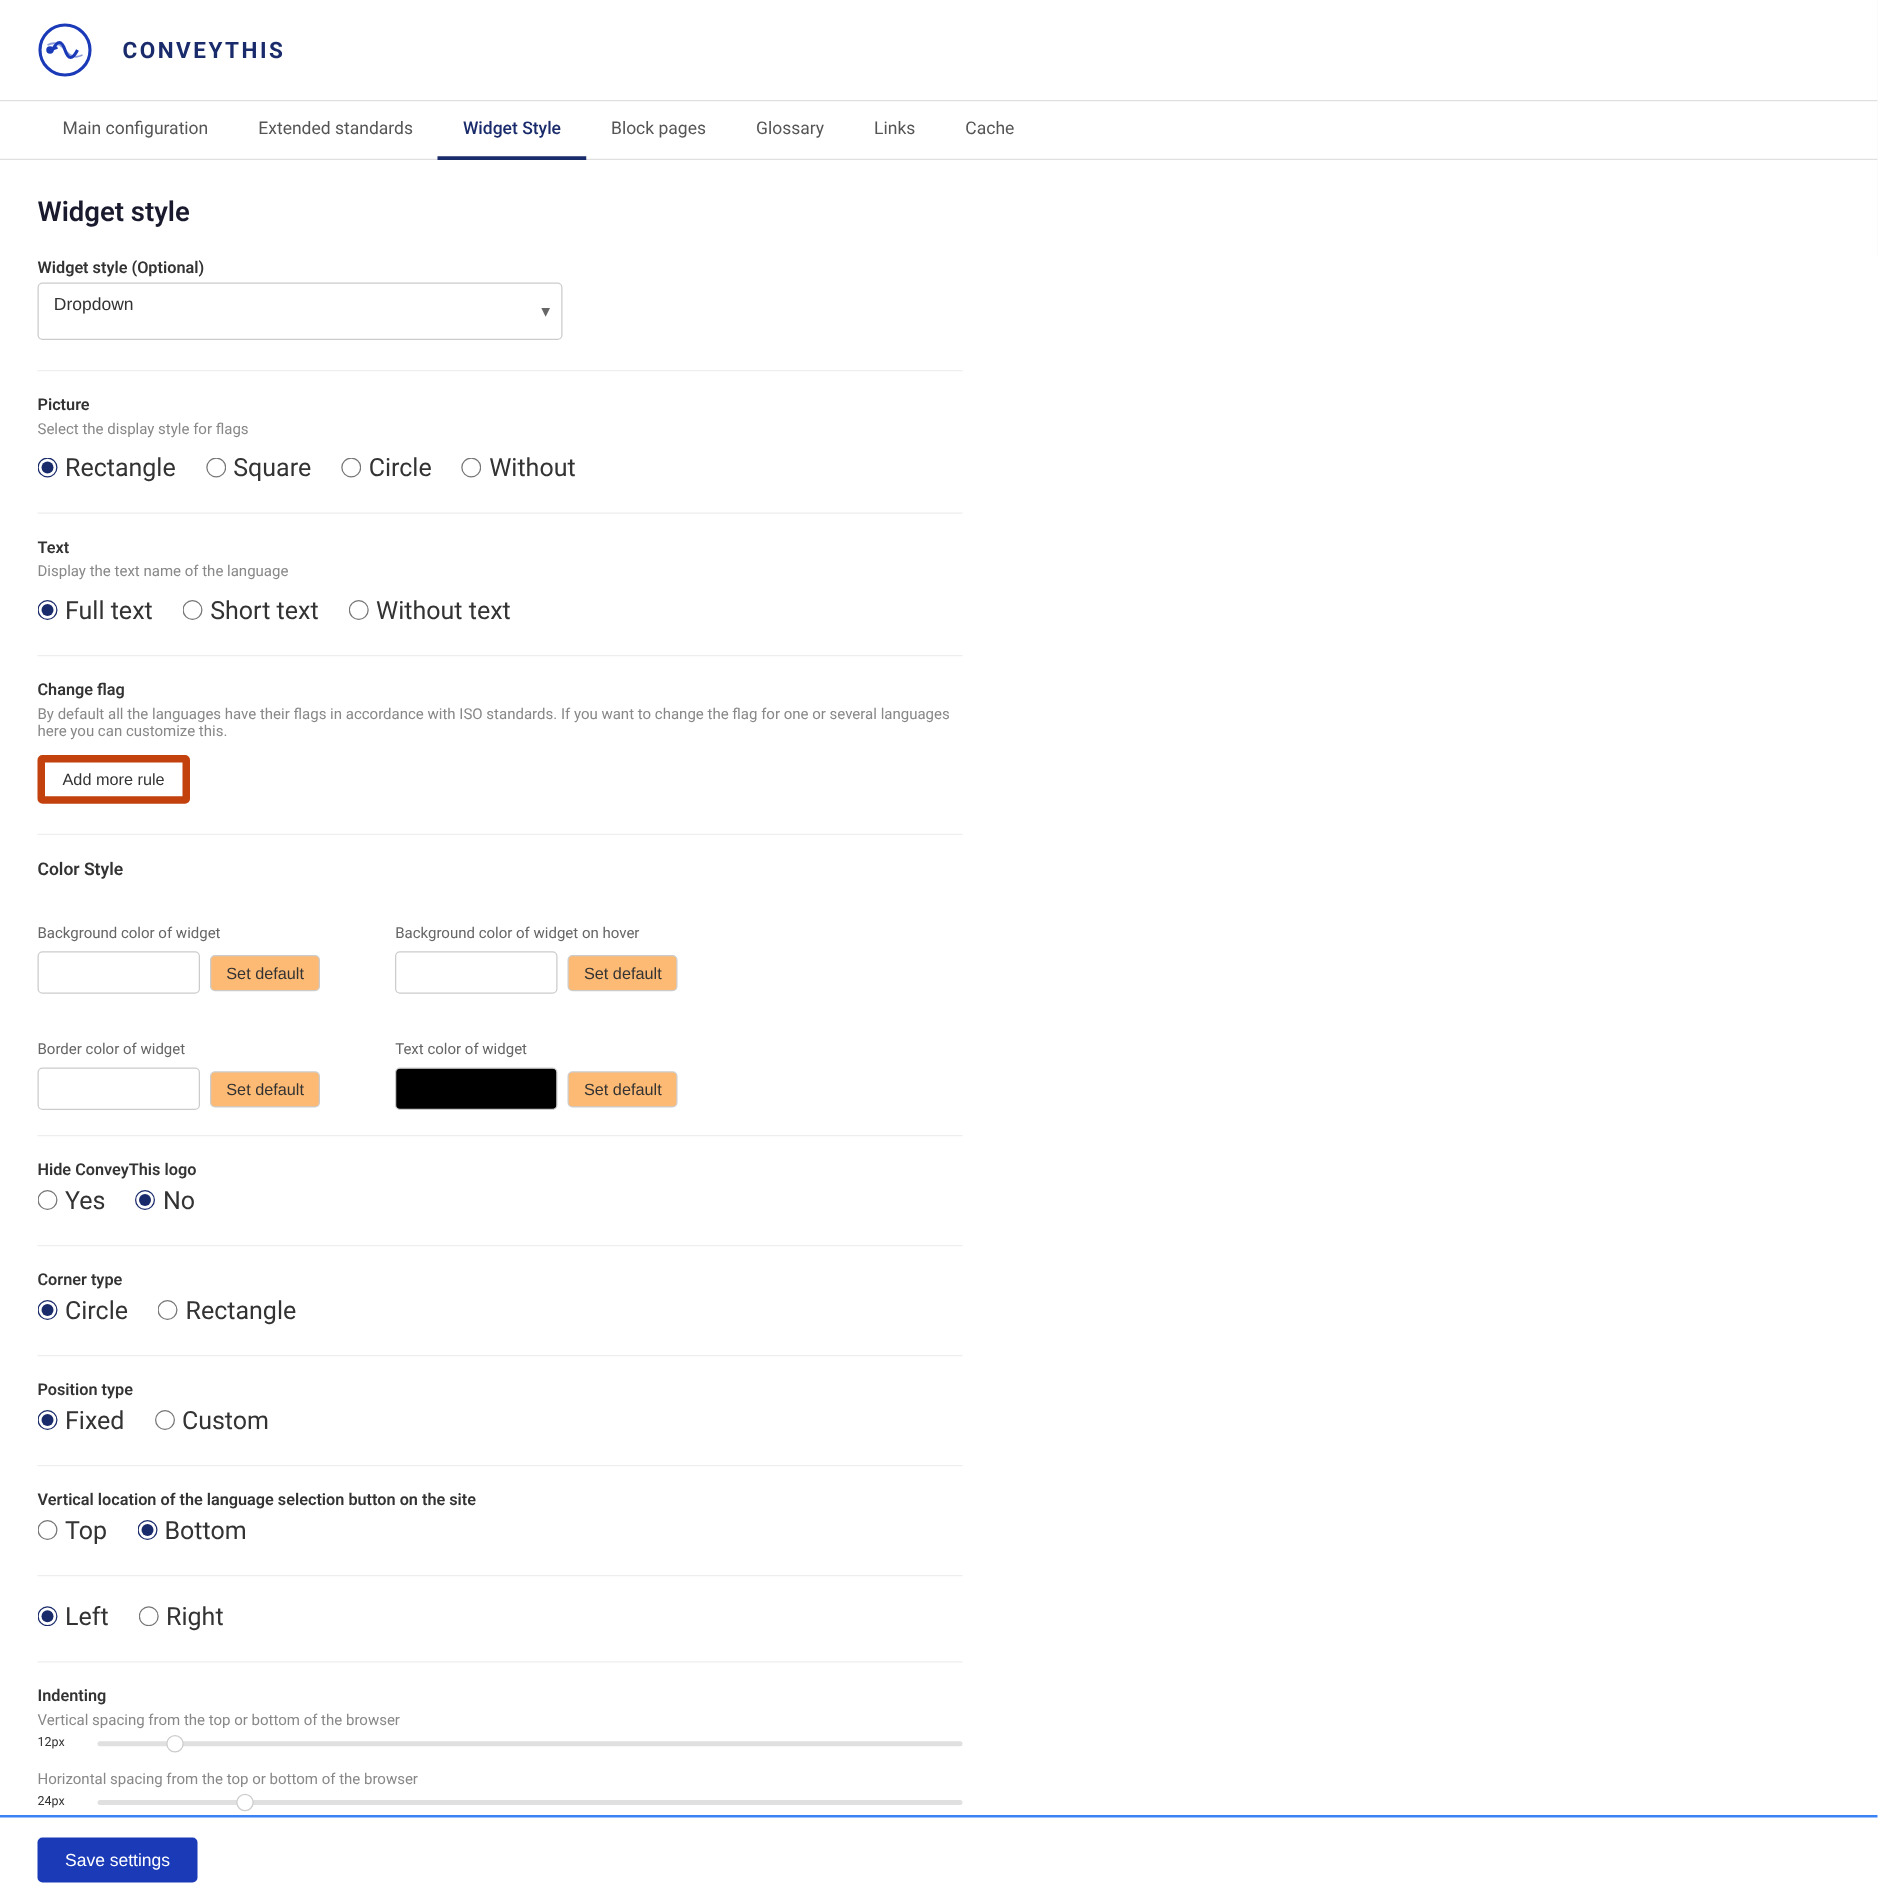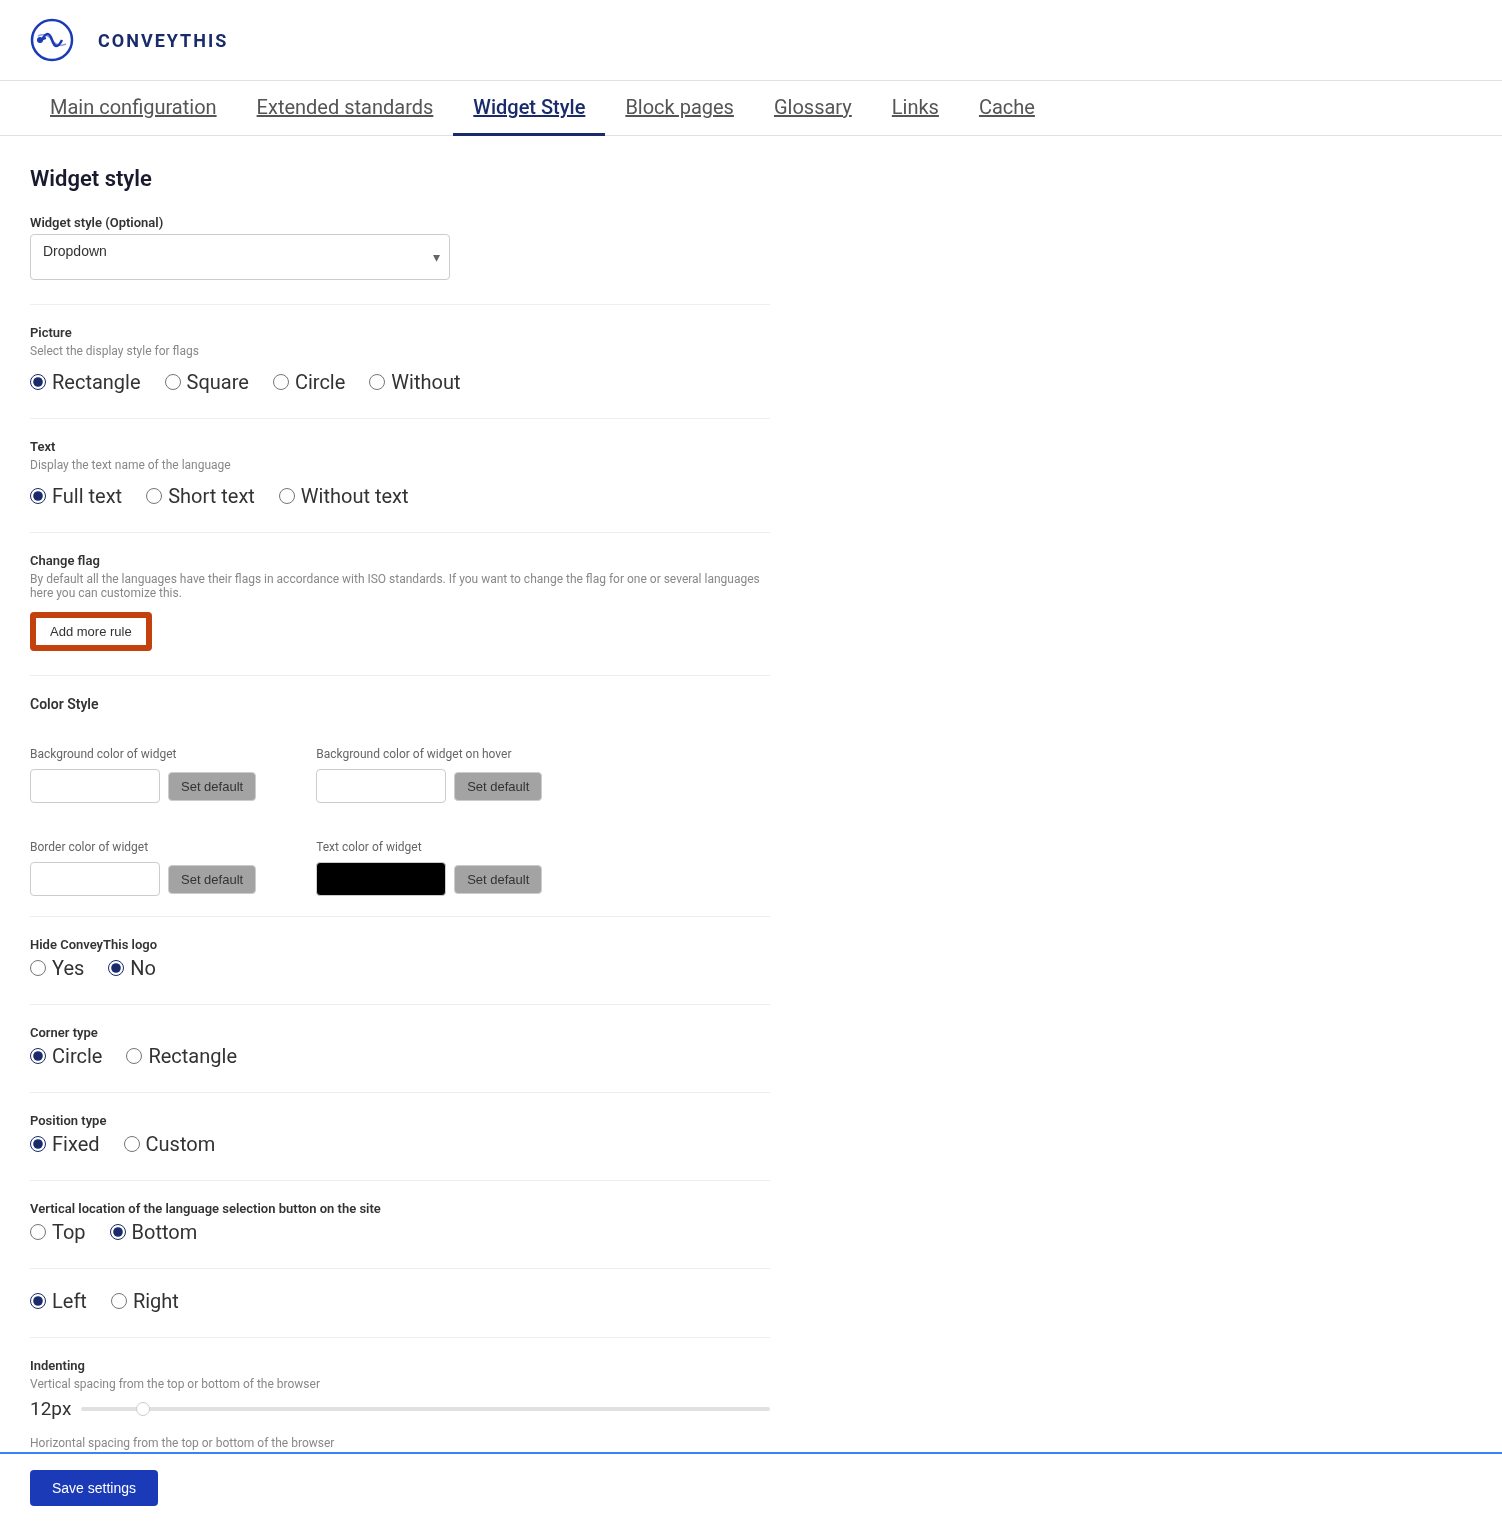--- a/index.html
+++ b/index.html
@@ -39,25 +39,24 @@
     .nav-tabs {
       display: flex;
       border-bottom: 1px solid #e0e0e0;
       padding: 0 30px;
       gap: 0;
     }
     .nav-tab {
       padding: 14px 20px;
       cursor: pointer;
       color: #555;
-      font-size: 20px;
+      font-size: 14px;
       border-bottom: 3px solid transparent;
       margin-bottom: -1px;
       white-space: nowrap;
-      text-decoration: underline;
     }
     .nav-tab.active {
       color: #1a2b6b;
       border-bottom: 3px solid #1a2b6b;
       font-weight: 500;
     }
     .content {
       padding: 30px 30px 60px 30px;
       max-width: 800px;
     }
@@ -176,21 +175,21 @@
       border-radius: 4px;
       background: #fff;
       padding: 0 6px;
     }
     .color-input.black-bg {
       background: #000;
     }
     .btn-set-default {
       padding: 6px 12px;
       border: 1px solid #ccc;
-      background: #a3a3a3;
+      background: #fdba74;
       border-radius: 4px;
       cursor: pointer;
       font-size: 13px;
       color: #333;
       white-space: nowrap;
     }
     .save-bar {
       position: fixed;
       bottom: 0;
       left: 0;
@@ -214,21 +213,21 @@
       font-size: 12px;
       color: #888;
       margin-bottom: 6px;
     }
     .slider-row {
       display: flex;
       align-items: center;
       gap: 10px;
     }
     .slider-value {
-      font-size: 19px;
+      font-size: 10px;
       color: #333;
       min-width: 38px;
     }
     .slider-track {
       flex: 1;
       height: 4px;
       background: #e0e0e0;
       border-radius: 2px;
       position: relative;
     }

